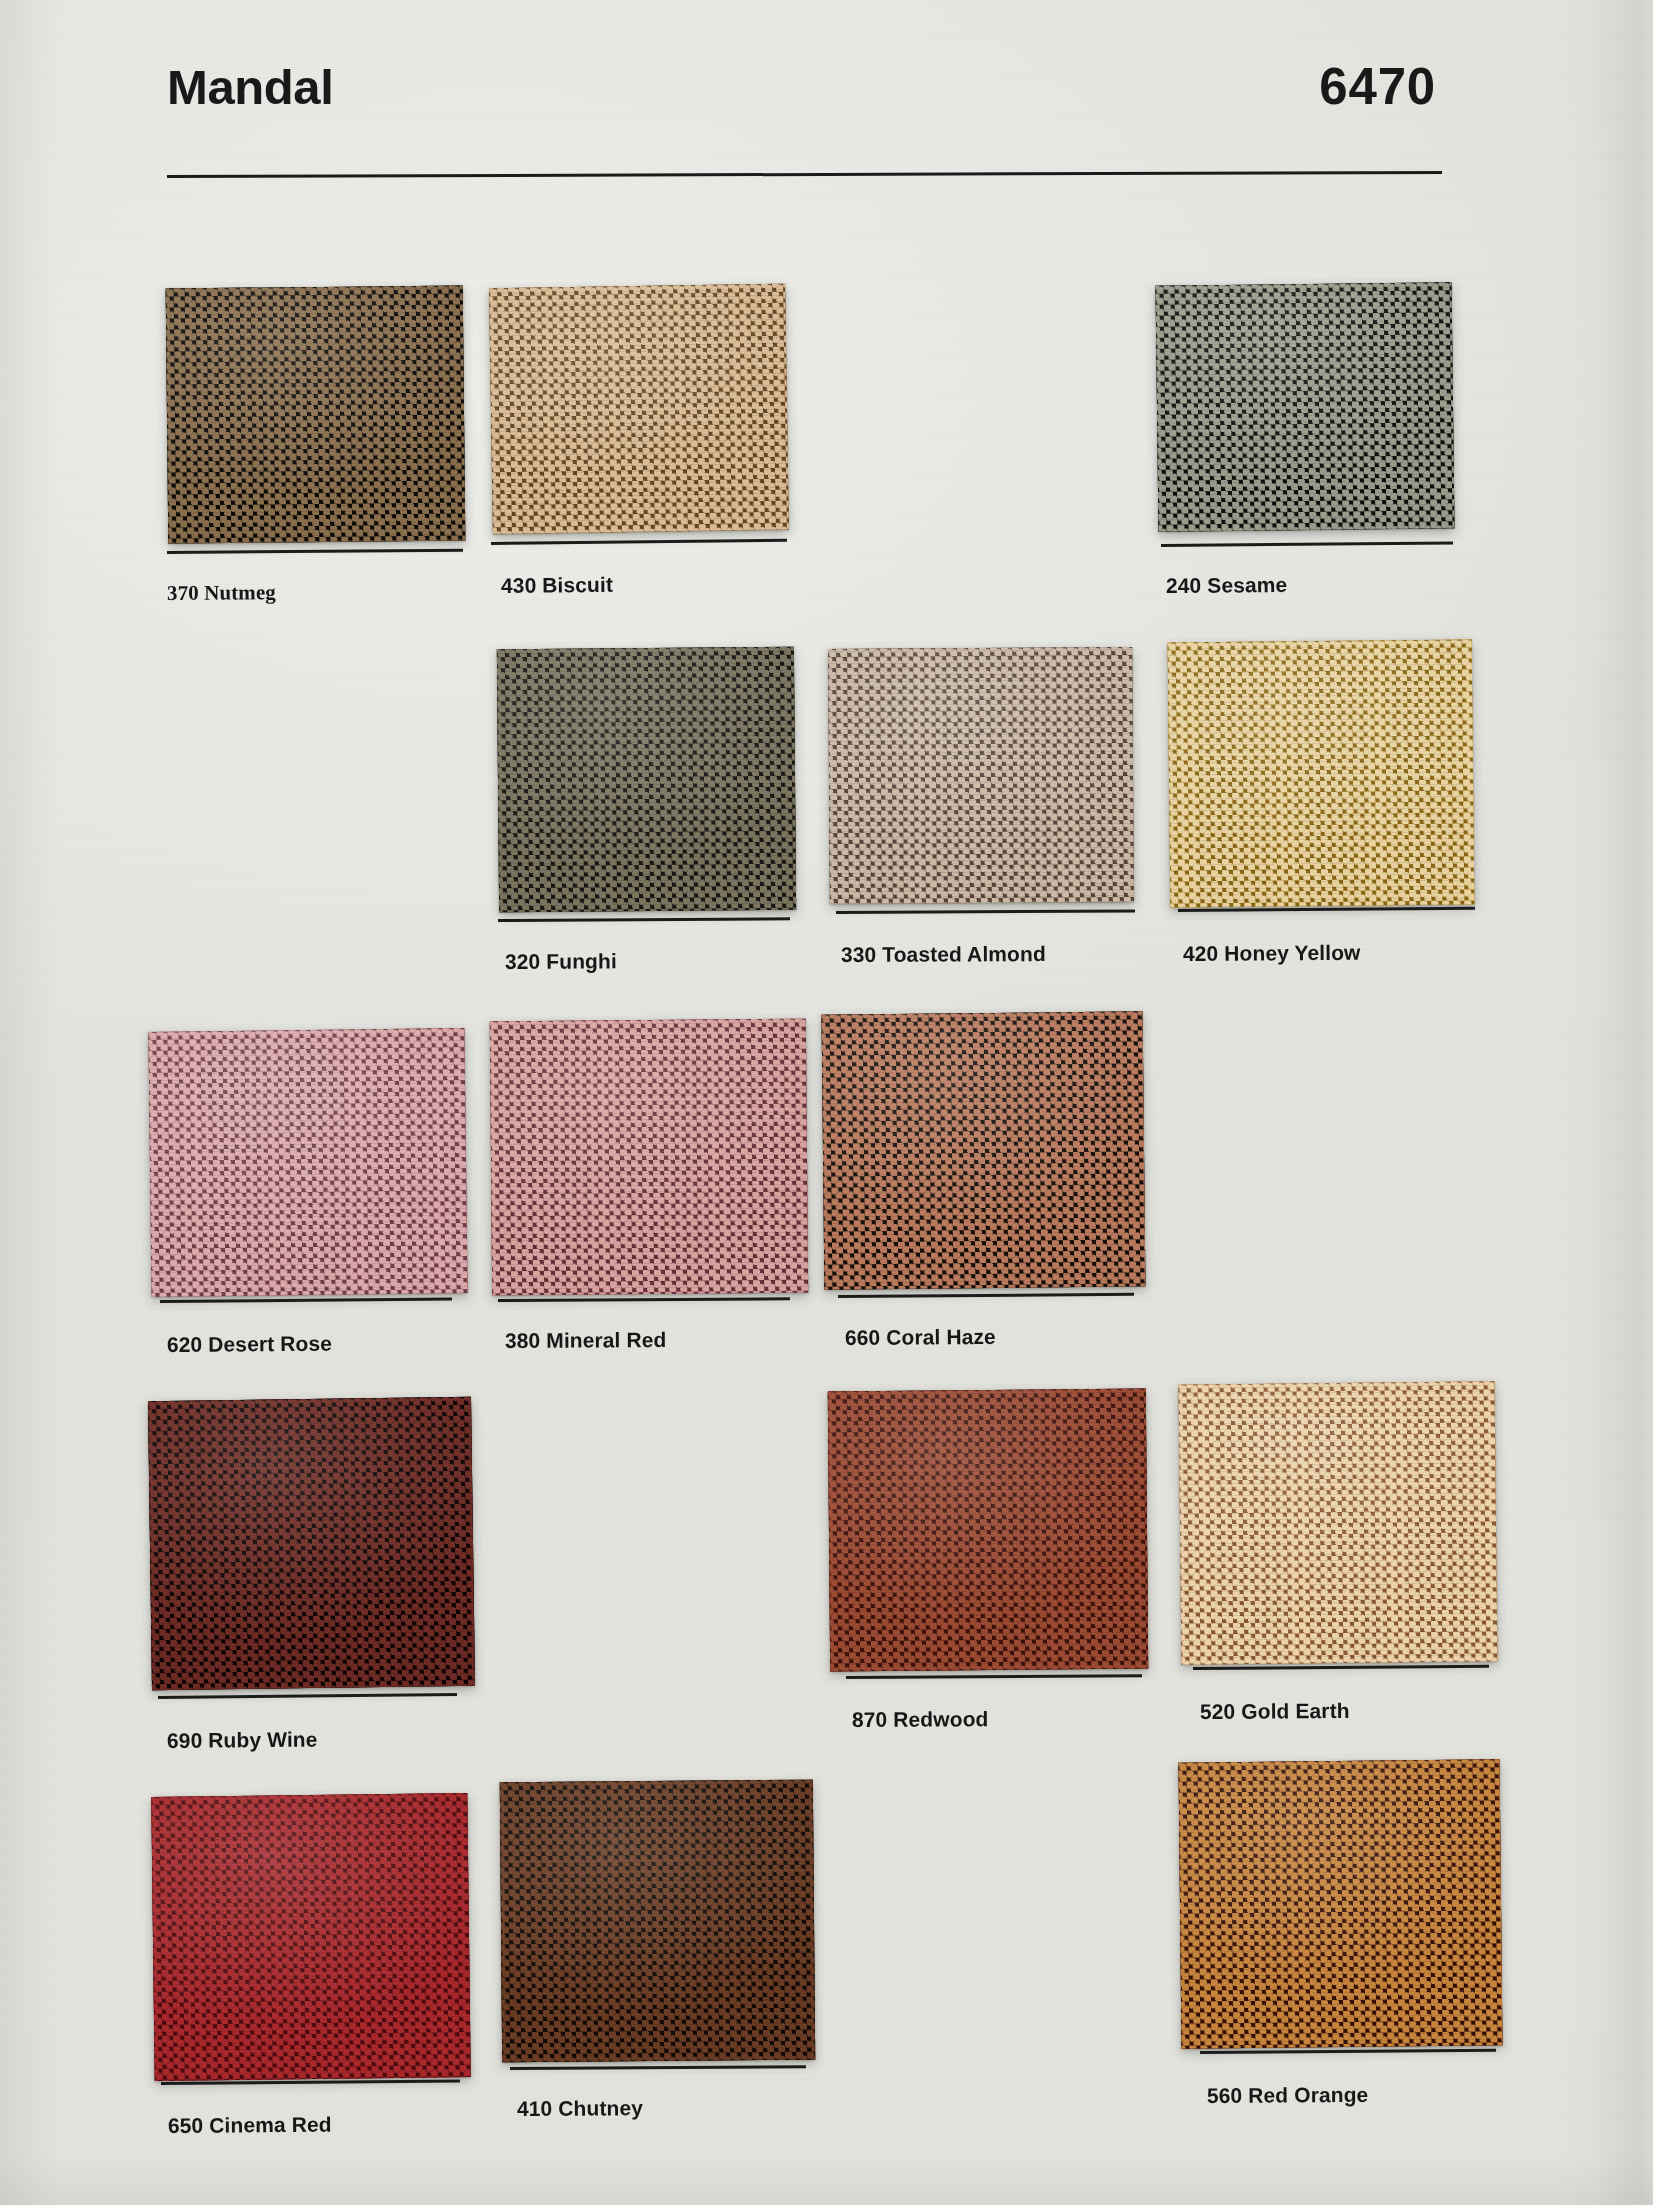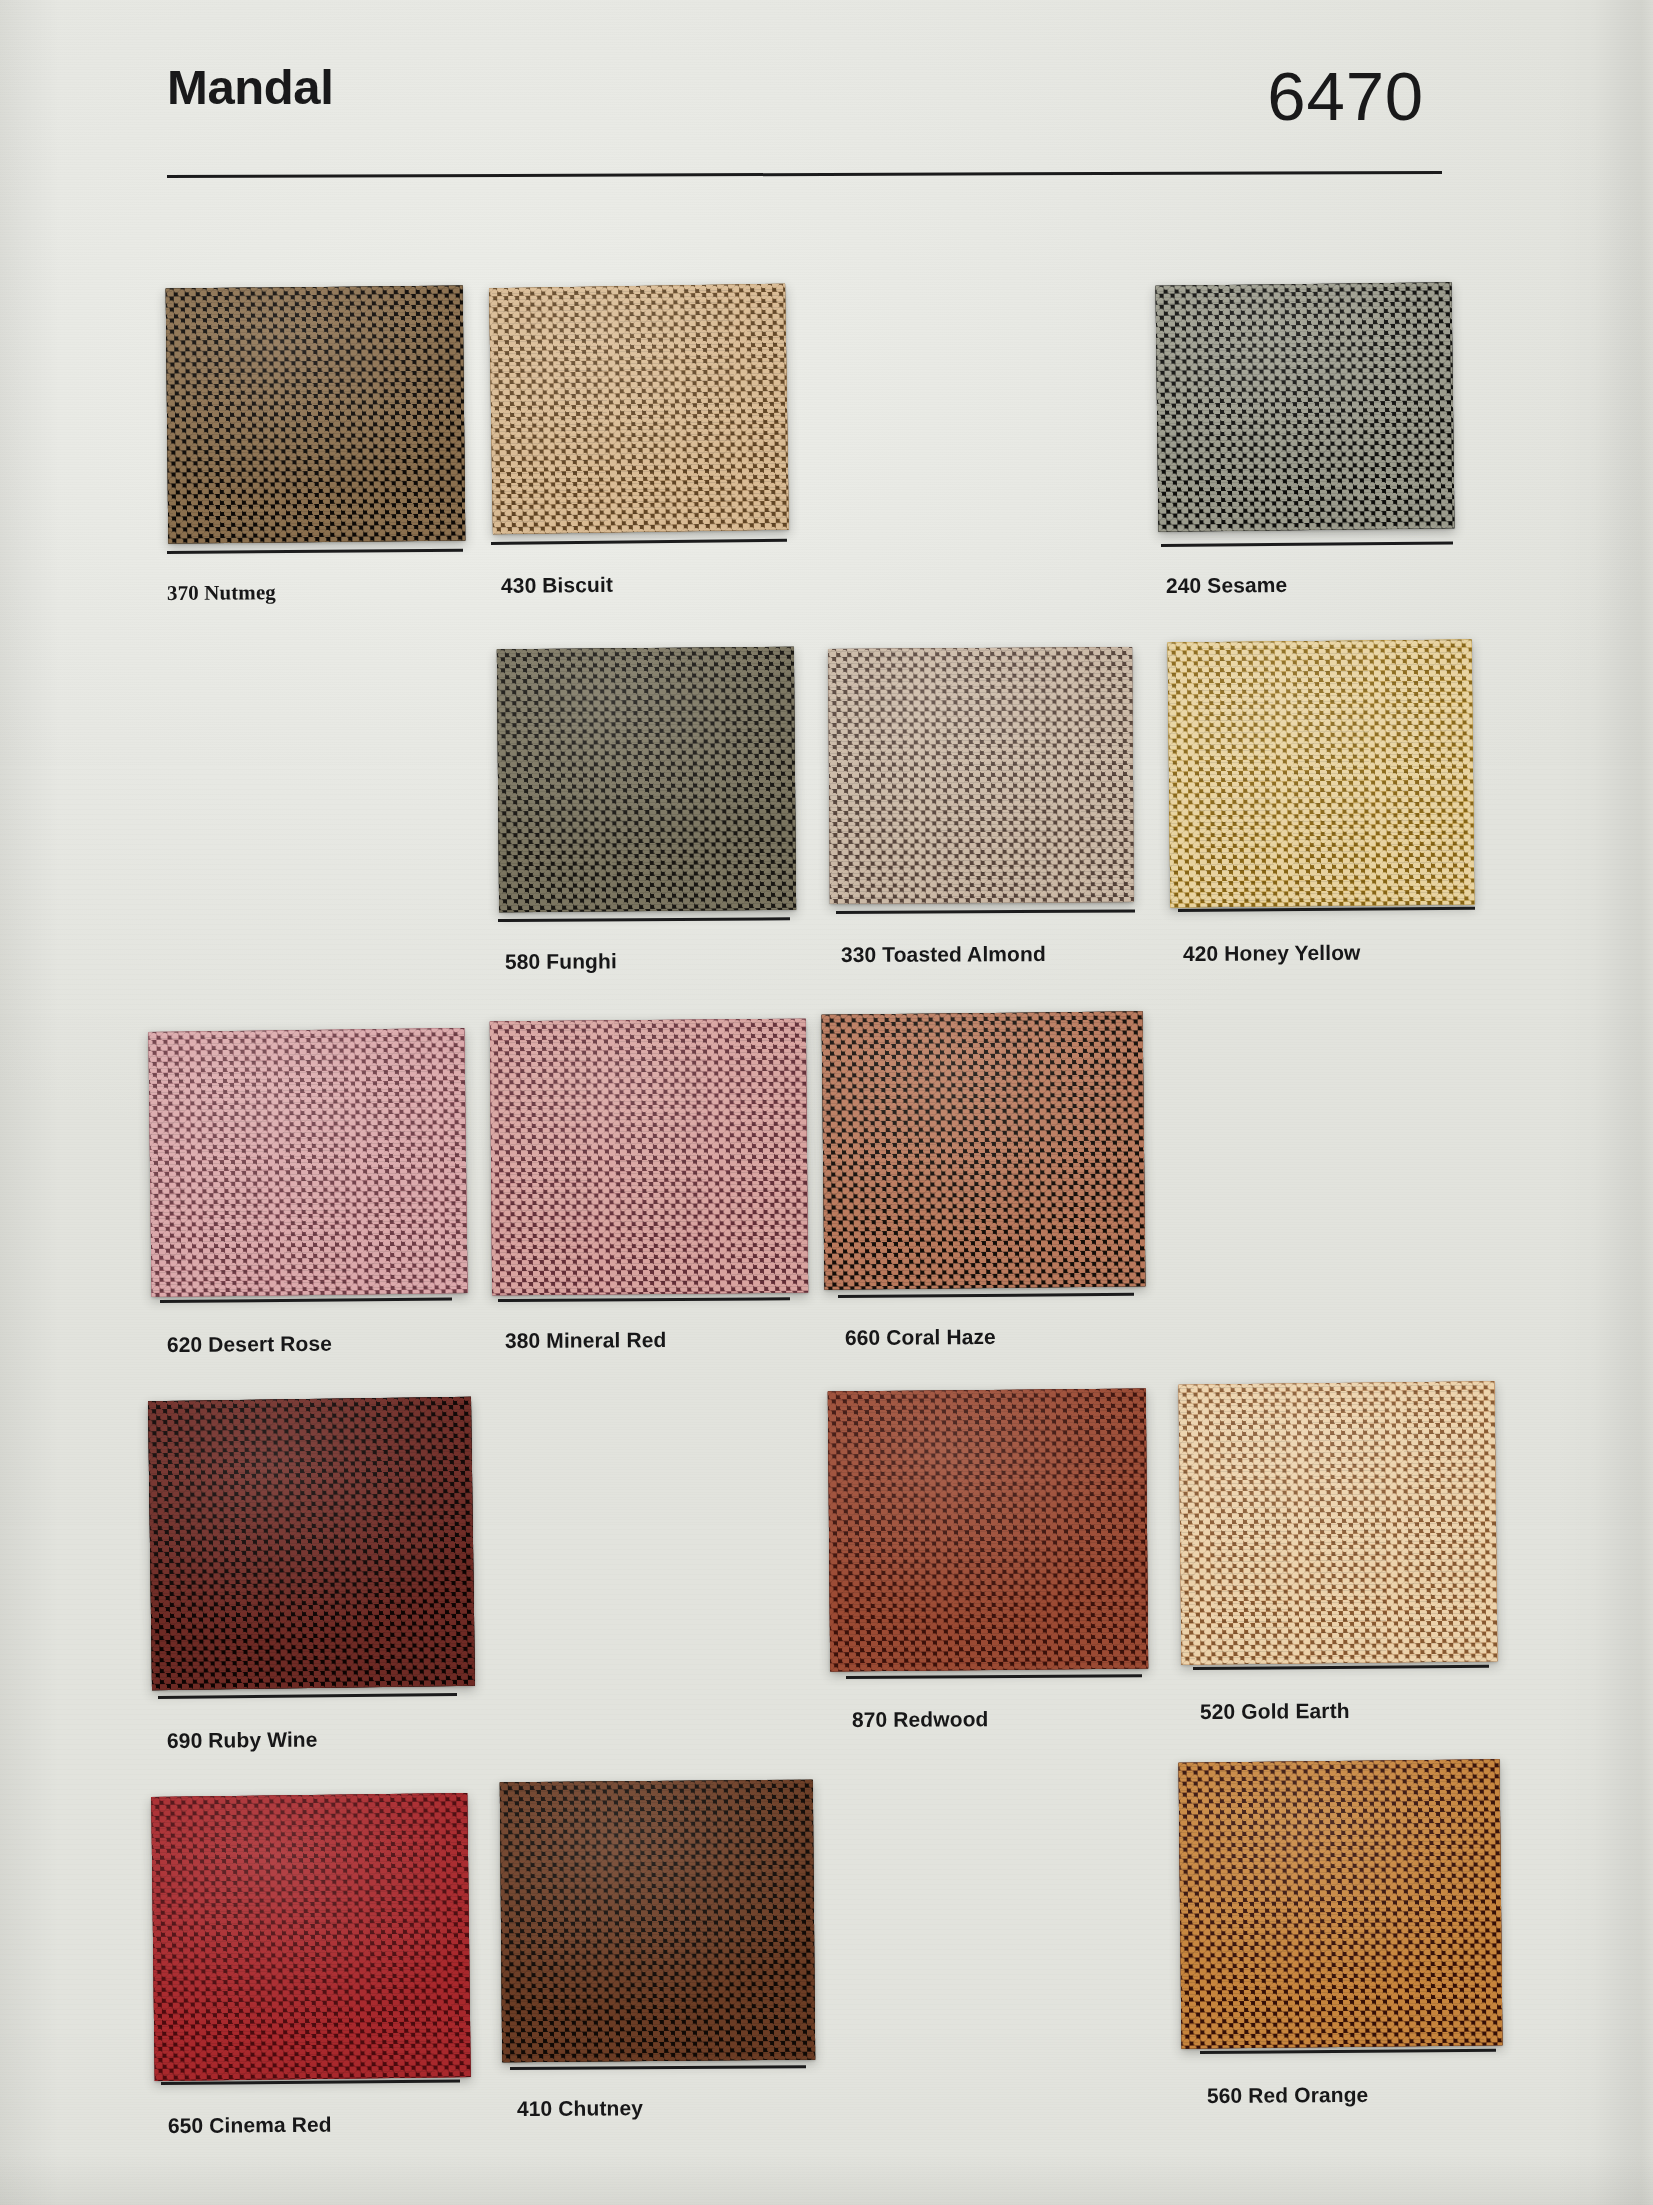--- a/index.html
+++ b/index.html
@@ -53,22 +53,22 @@
     position:absolute;
     left:167px;top:59px;width:1273px;height:102px;
   }
   #brand{
     position:absolute;left:0;top:0;
     font-size:49px;font-weight:700;letter-spacing:-0.4px;
     color:#19191a;
     font-family:"Liberation Sans",sans-serif;
   }
   #code{
-    position:absolute;right:16px;top:-1.7px;
-    font-size:69px;font-weight:400;letter-spacing:0.8px;
+    position:absolute;right:4px;top:-1.7px;
+    font-size:51px;font-weight:700;letter-spacing:0.8px;
     color:#19191a;
   }
   #header-rule{
     position:absolute;left:167px;top:175px;
     width:1275px;height:3.4px;
     background:#1b1b1c;
     transform:rotate(-0.18deg);
     transform-origin:left center;
   }
 
@@ -162,21 +162,21 @@
       </div>
       <div class="swatch-cell" style="left: 0px; top: 0px;">
         <div class="swatch" style="left: 498px; top: 648px; width: 297px; height: 263px; transform: rotate(-0.5deg); background: rgb(35, 32, 26);">
           <div class="weave">
             <div class="weave-dots" style="background: radial-gradient(circle at 2.8px 2.8px, rgb(123, 117, 96) 0px, rgb(123, 117, 96) 3.9px, rgba(0, 0, 0, 0) 4.5px) 0% 0% / 11px 11px, radial-gradient(circle at 8.3px 8.3px, rgb(123, 117, 96) 0px, rgb(123, 117, 96) 3.9px, rgba(0, 0, 0, 0) 4.5px) 0% 0% / 11px 11px, radial-gradient(circle at 8.3px 2.8px, rgba(0, 0, 0, 0.3) 0px, rgba(0, 0, 0, 0.3) 3.9px, rgba(0, 0, 0, 0) 4.5px) 0% 0% / 11px 11px, radial-gradient(circle at 2.8px 8.3px, rgba(0, 0, 0, 0.3) 0px, rgba(0, 0, 0, 0.3) 3.9px, rgba(0, 0, 0, 0) 4.5px) 0% 0% / 11px 11px, linear-gradient(rgb(35, 32, 26), rgb(35, 32, 26)) 0% 0% / 100% 100%;"></div>
             <div class="weave-shade"></div>
             <div class="weave-gloss"></div>
           </div>
         </div>
         <div class="label-rule" style="left: 498px; top: 919px; width: 292px; transform: rotate(-0.35deg); transform-origin: left center;"></div>
-        <div class="label-text" style="left: 505px; top: 950px; transform: rotate(-0.35deg); transform-origin: left center;">580 Funghi</div>
+        <div class="label-text" style="left: 505px; top: 950px; transform: rotate(-0.35deg); transform-origin: left center;">320 Funghi</div>
       </div>
       <div class="swatch-cell" style="left: 0px; top: 0px;">
         <div class="swatch" style="left: 829px; top: 648px; width: 304px; height: 255px; transform: rotate(-0.4deg); background: rgb(123, 98, 84);">
           <div class="weave">
             <div class="weave-dots" style="background: radial-gradient(circle at 2.8px 2.8px, rgb(203, 185, 166) 0px, rgb(203, 185, 166) 3.9px, rgba(0, 0, 0, 0) 4.5px) 0% 0% / 11px 11px, radial-gradient(circle at 8.3px 8.3px, rgb(203, 185, 166) 0px, rgb(203, 185, 166) 3.9px, rgba(0, 0, 0, 0) 4.5px) 0% 0% / 11px 11px, radial-gradient(circle at 8.3px 2.8px, rgba(0, 0, 0, 0.3) 0px, rgba(0, 0, 0, 0.3) 3.9px, rgba(0, 0, 0, 0) 4.5px) 0% 0% / 11px 11px, radial-gradient(circle at 2.8px 8.3px, rgba(0, 0, 0, 0.3) 0px, rgba(0, 0, 0, 0.3) 3.9px, rgba(0, 0, 0, 0) 4.5px) 0% 0% / 11px 11px, linear-gradient(rgb(123, 98, 84), rgb(123, 98, 84)) 0% 0% / 100% 100%;"></div>
             <div class="weave-shade"></div>
             <div class="weave-gloss"></div>
           </div>
         </div>
         <div class="label-rule" style="left: 836px; top: 911px; width: 299px; transform: rotate(-0.28deg); transform-origin: left center;"></div>

